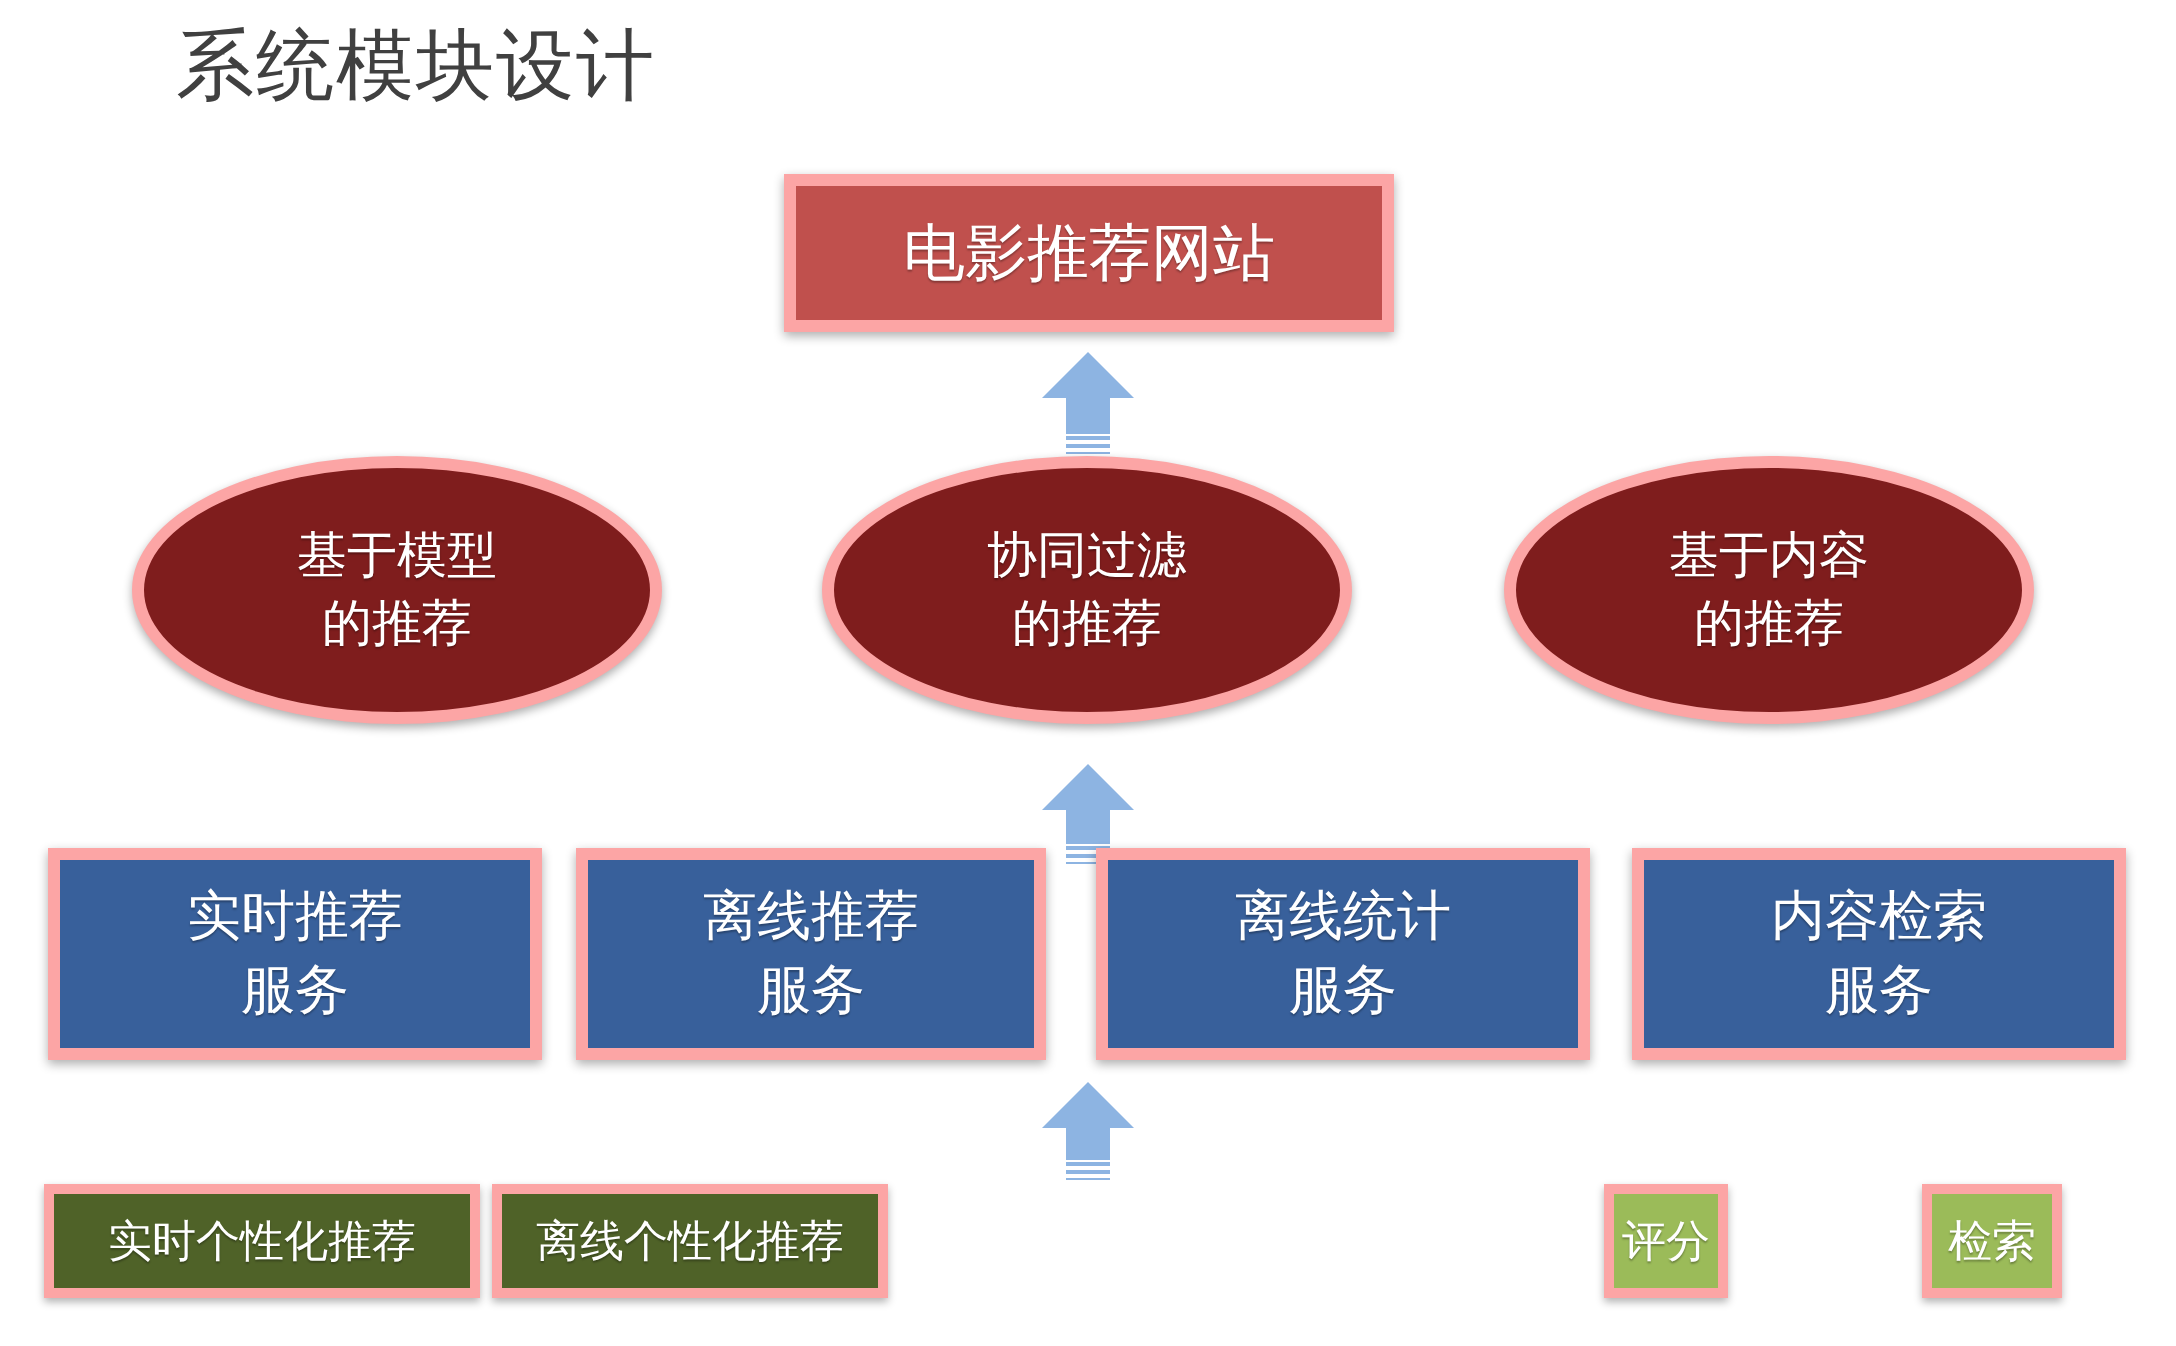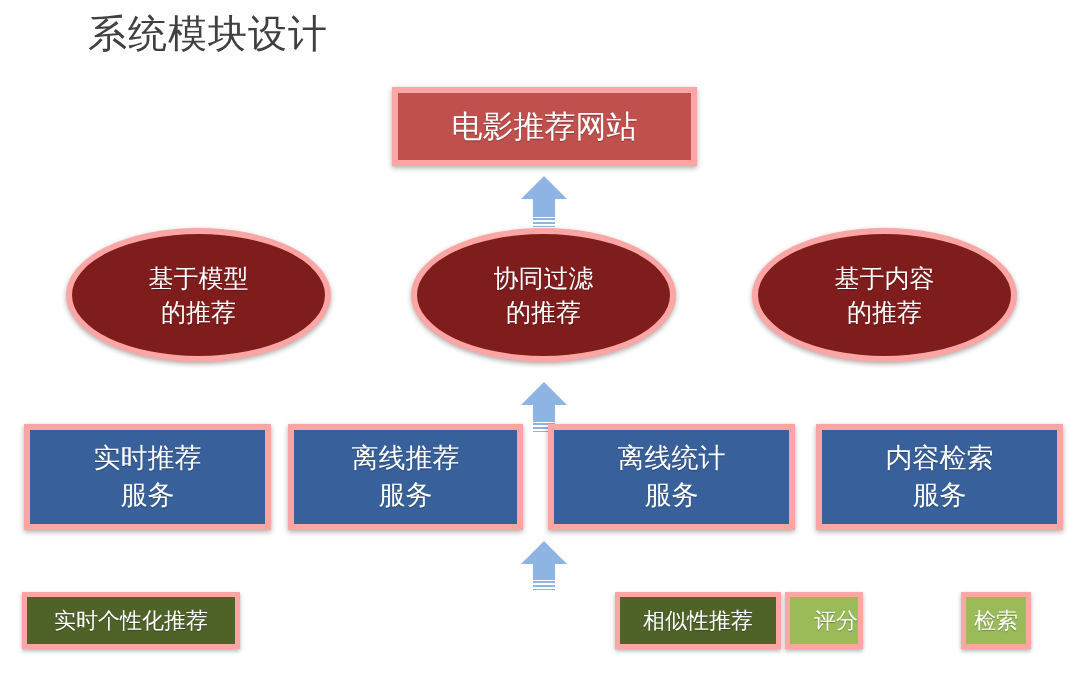--- a/index.html
+++ b/index.html
@@ -185,27 +185,27 @@
   <div class="arrow" style="left:521px; top:541px;">
     <div class="head"></div>
     <div class="stem" style="height:16px;"></div>
     <div class="stripes"></div>
   </div>
 
   <div class="shape framed box-green-dark" style="left:22px; top:592px; width:218px; height:57px;">
     <span class="lbl">实时个性化推荐</span>
   </div>
 
-
-
-  <div class="shape framed box-green-dark" style="left:615px; top:592px; width:166px; height:57px;">
-    <span class="lbl">相似性推荐</span>
-  </div>
-
-  <div class="shape framed box-green-light" style="left:785px; top:592px; width:78px; height:57px;justify-content:flex-end;">
+  <div class="shape framed box-green-dark" style="left:246px; top:592px; width:198px; height:57px;">
+    <span class="lbl">离线个性化推荐</span>
+  </div>
+
+
+
+  <div class="shape framed box-green-light" style="left:802px; top:592px; width:62px; height:57px;">
     <span class="lbl">评分</span>
   </div>
 
 
   <div class="shape framed box-green-light" style="left:961px; top:592px; width:70px; height:57px;">
     <span class="lbl">检索</span>
   </div>
 
 </div>
 

